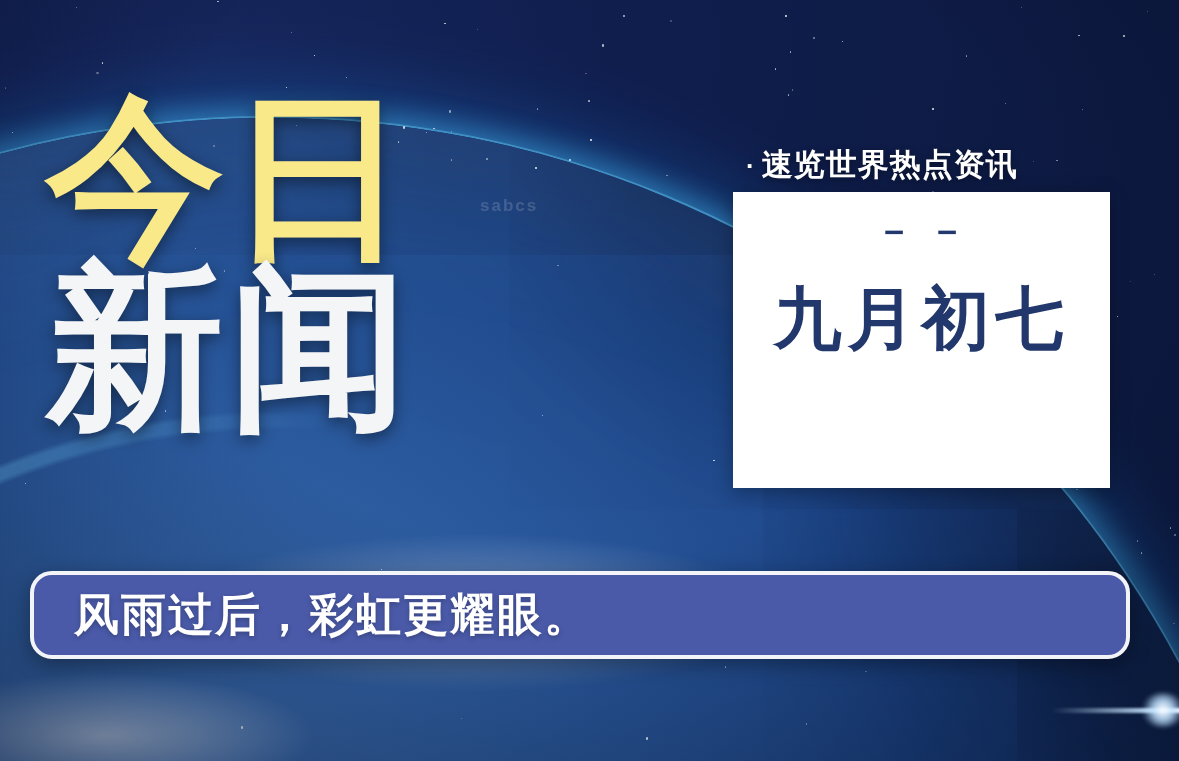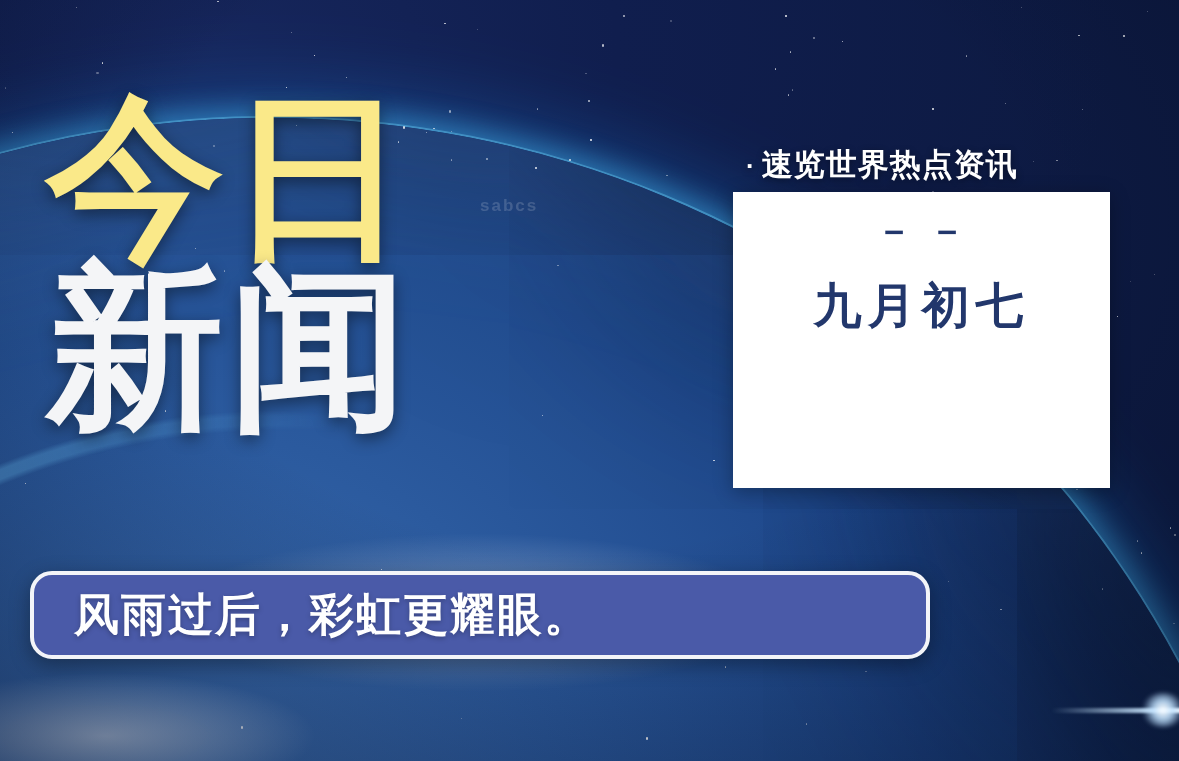--- a/index.html
+++ b/index.html
@@ -134,25 +134,25 @@
     background:#ffffff;box-shadow:0 4px 18px rgba(0,0,0,.30);
     display:flex;flex-direction:column;align-items:center;
     padding-top:14px;box-sizing:border-box;color:#233a6e;
   }
   .issue{
     font-size:37px;font-weight:700;letter-spacing:2px;color:#22376c;
     display:flex;align-items:center;gap:14px;
   }
   .issue .dash{font-weight:700;}
   .weekday{font-size:62px;font-weight:700;letter-spacing:4px;color:#22376c;margin-top:22px;}
-  .lunar{font-size:48px;font-weight:700;letter-spacing:6px;color:#22376c;margin-top:18px;}
+  .lunar{font-size:68px;font-weight:700;letter-spacing:6px;color:#22376c;margin-top:18px;}
 
   
   .quote-bar{
-    position:absolute;left:30px;top:571px;width:900px;height:88px;z-index:7;
+    position:absolute;left:30px;top:571px;width:1100px;height:88px;z-index:7;
     box-sizing:border-box;
     background:#4a5aa8;
     border:4px solid #f3f4f8;border-radius:22px;
     display:flex;align-items:center;
     padding-left:40px;
     box-shadow:0 6px 20px rgba(0,0,0,.35);
   }
   .quote-text{
     color:#ffffff;font-size:45px;font-weight:700;letter-spacing:2px;
     white-space:nowrap;text-shadow:0 2px 5px rgba(0,0,0,.25);

